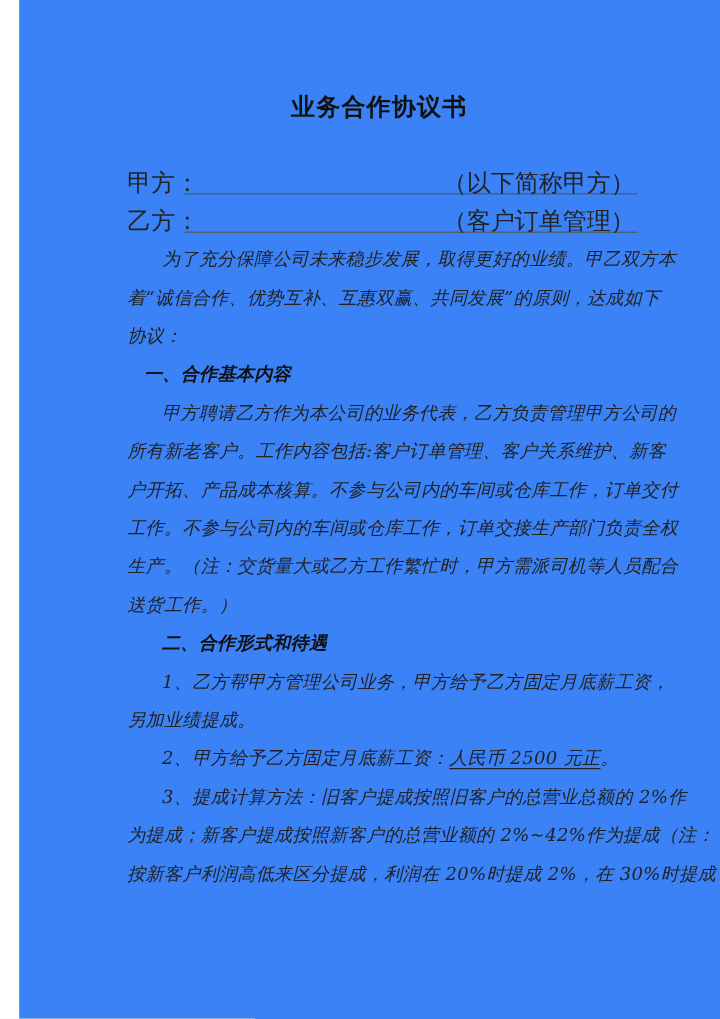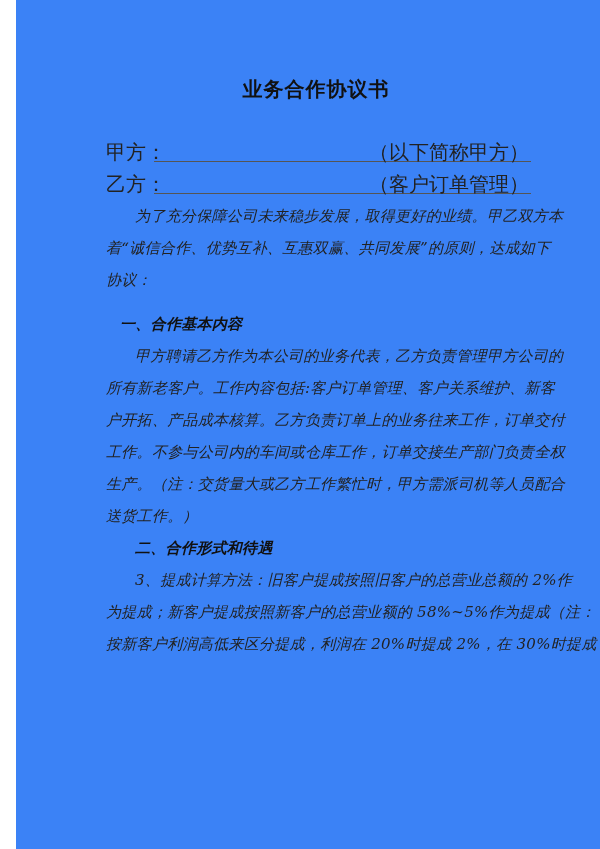--- a/index.html
+++ b/index.html
@@ -24,21 +24,21 @@
     }
     .party .note { position: absolute; right: 2px; top: 0; margin-left: 20px; }
     .text {
       position: absolute; left: 90px; width: 425px;
       font-size: 15px; line-height: 32px; letter-spacing: 0.3px;
       text-align: justify;
       font-style: italic;
     }
     .line-row { display: block; white-space: nowrap; height: 32px; }
     .indent { padding-left: 29px; }
-    .heading { font-weight: bold; color: #111; margin-top: 12px; }
+    .heading { font-weight: bold; color: #111; }
     .ul { text-decoration: underline; text-underline-offset: 3px; }
   </style>
 </head>
 <body>
 
 <div class="page">
 
   <div class="title">业务合作协议书</div>
 
   <div class="party" style="top:140px;">
@@ -56,26 +56,29 @@
   <div class="text" style="top:200px;">
     <span class="line-row indent">为了充分保障公司未来稳步发展，取得更好的业绩。甲乙双方本</span>
     <span class="line-row">着“诚信合作、优势互补、互惠双赢、共同发展”的原则，达成如下</span>
     <span class="line-row">协议：</span>
   </div>
 
   <div class="text" style="top:296px;">
     <span class="line-row indent heading" style="padding-left:14px;">一、合作基本内容</span>
     <span class="line-row indent">甲方聘请乙方作为本公司的业务代表，乙方负责管理甲方公司的</span>
     <span class="line-row">所有新老客户。工作内容包括:客户订单管理、客户关系维护、新客</span>
-    <span class="line-row">户开拓、产品成本核算。乙方负责订单上的业务往来工作，订单交付</span>
+    <span class="line-row">户开拓、产品成本核算。不参与公司内的车间或仓库工作，订单交付</span>
     <span class="line-row">工作。不参与公司内的车间或仓库工作，订单交接生产部门负责全权</span>
     <span class="line-row">生产。（注：交货量大或乙方工作繁忙时，甲方需派司机等人员配合</span>
     <span class="line-row">送货工作。）</span>
   </div>
 
   <div class="text" style="top:520px;">
     <span class="line-row indent heading">二、合作形式和待遇</span>
+    <span class="line-row indent">1、乙方帮甲方管理公司业务，甲方给予乙方固定月底薪工资，</span>
+    <span class="line-row">另加业绩提成。</span>
+    <span class="line-row indent"><span>2、甲方给予乙方固定月底薪工资：</span><span class="ul">人民币 2500 元正</span><span>。</span></span>
     <span class="line-row indent">3、提成计算方法：旧客户提成按照旧客户的总营业总额的 2%作</span>
-    <span class="line-row">为提成；新客户提成按照新客户的总营业额的 58%~5%作为提成（注：</span>
+    <span class="line-row">为提成；新客户提成按照新客户的总营业额的 2%~42%作为提成（注：</span>
     <span class="line-row">按新客户利润高低来区分提成，利润在 20%时提成 2%，在 30%时提成</span>
   </div>
 
 </div>
 
 </body></html>

